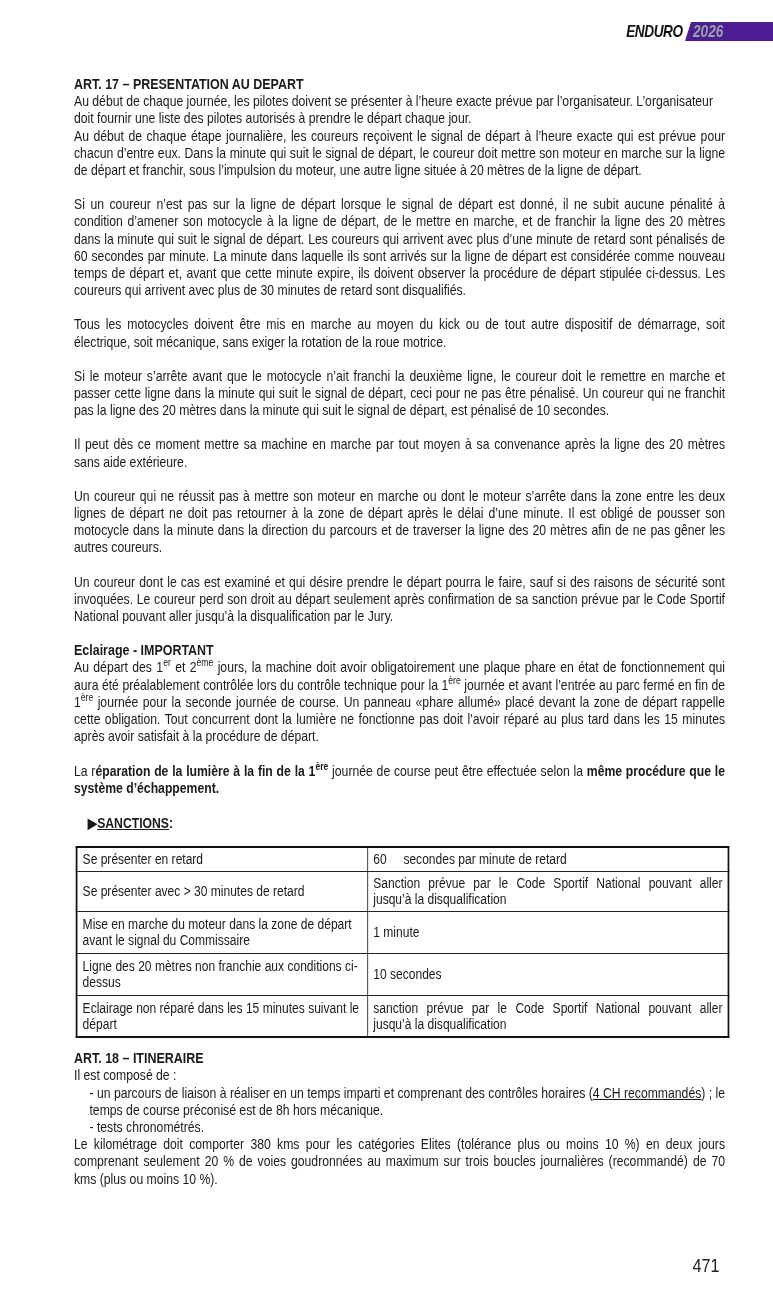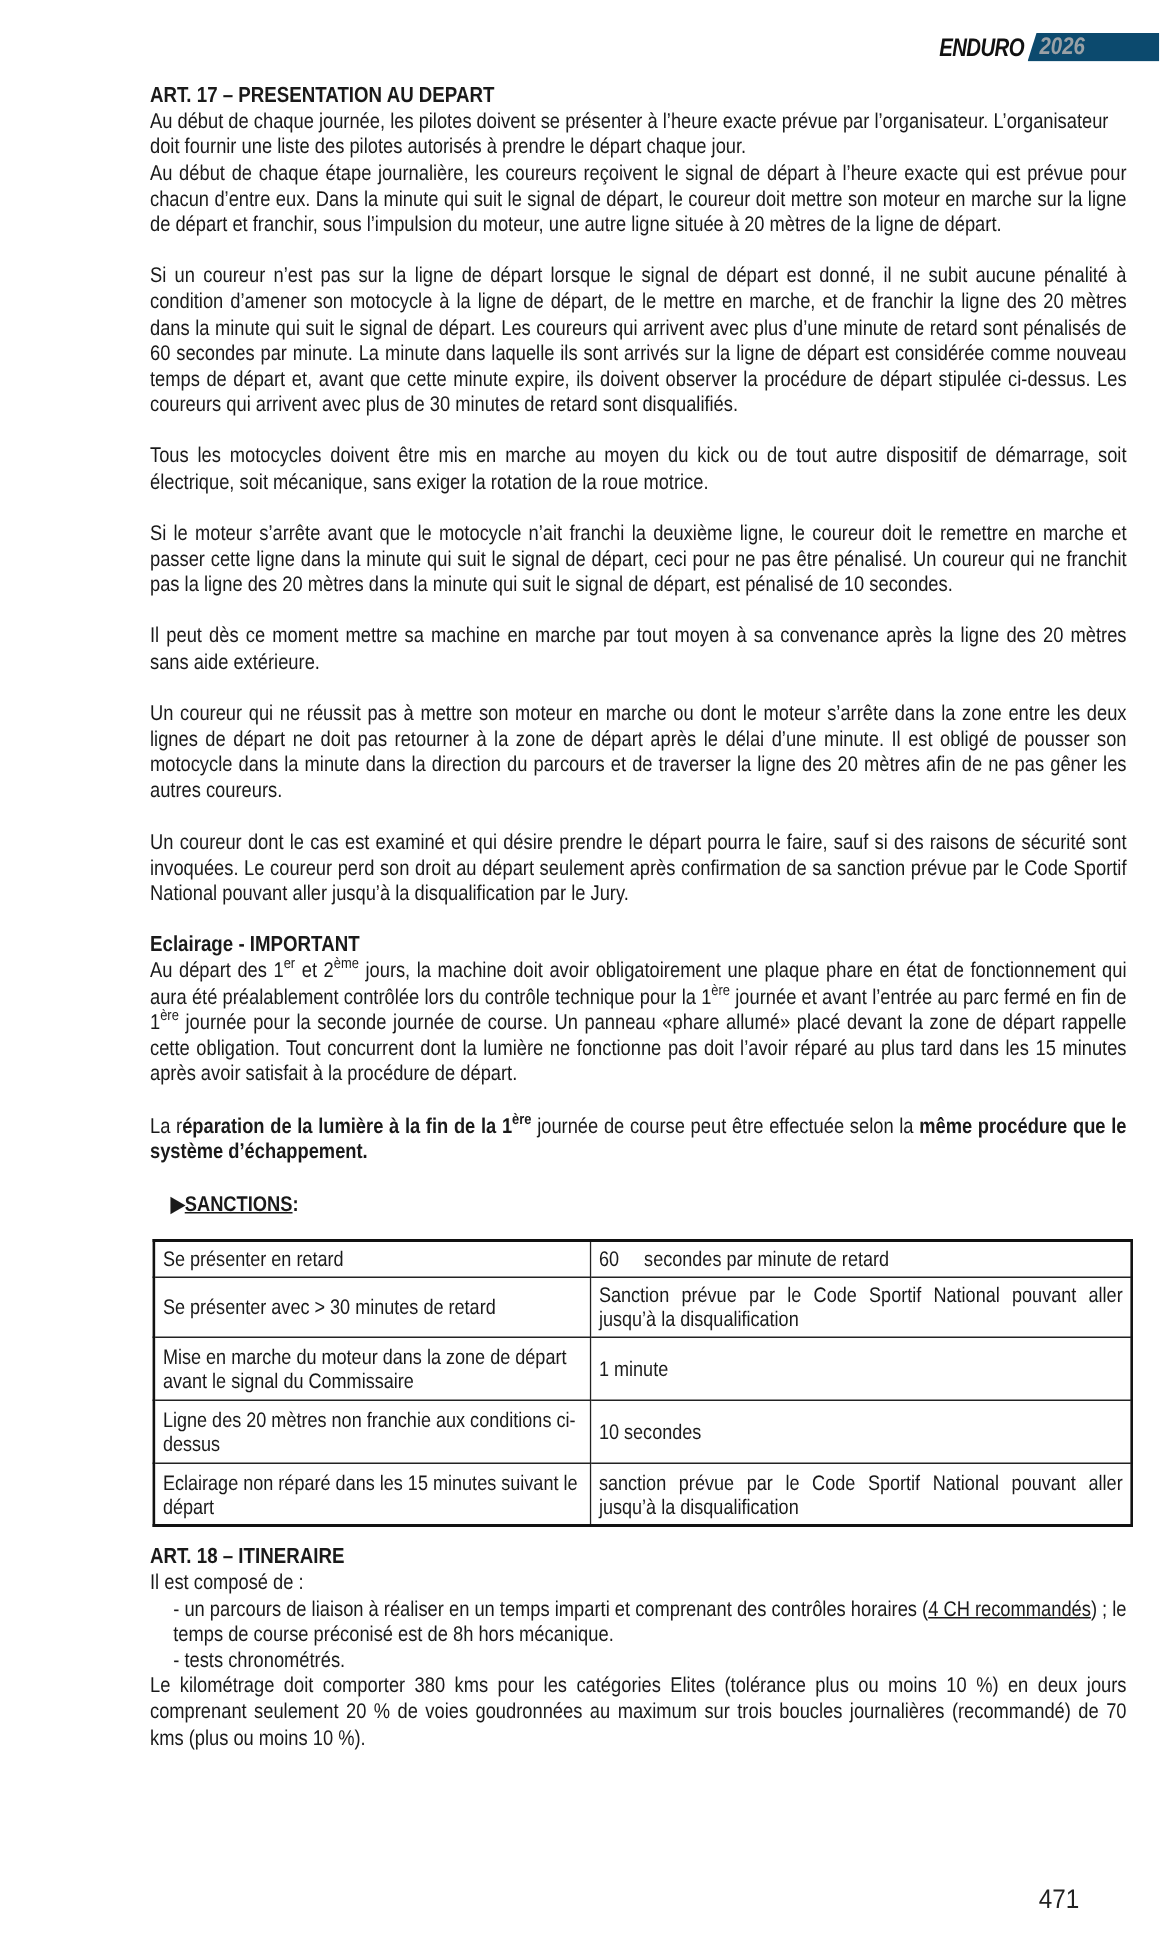--- a/index.html
+++ b/index.html
@@ -1,25 +1,25 @@
 <!DOCTYPE html>
 <html><head>
 <meta charset="utf-8">
 <style>
   html, body { margin: 0; padding: 0; background: #ffffff; }
   body { width: 773px; height: 1300px; position: relative; overflow: hidden;
          font-family: "Liberation Sans", sans-serif; color: #1a1a1a; }
   .header-brand { position: absolute; top: 22px; right: 0; height: 22px; display: flex; align-items: flex-start; }
   .brand-word { font-family: "Liberation Sans", sans-serif; font-weight: bold; font-style: italic;
                 font-size: 17px; letter-spacing: -0.5px; color: #111; transform: scaleX(0.8); transform-origin: right center; margin-right: 2px; }
-  .brand-bar { background: #0c4a6e; height: 19px; width: 88px; display: flex; align-items: center;
+  .brand-bar { background: #4c1d95; height: 19px; width: 88px; display: flex; align-items: center;
                clip-path: polygon(6px 0, 100% 0, 100% 100%, 0 100%); padding-left: 8px; box-sizing: border-box; }
   .brand-year { color: #9aa1a6; font-weight: bold; font-style: italic; font-size: 16px; transform: scaleX(0.85); transform-origin: left center; }
 
-  .page { position: absolute; left: 74px; top: 56px; width: 651px; font-size: 14.2px; line-height: 17.2px; margin-left: 26px; }
+  .page { position: absolute; left: 74px; top: 76px; width: 651px; font-size: 14.2px; line-height: 17.2px; }
   .condensed { transform: scaleX(0.86); transform-origin: left top; width: 757px; }
   h2 { font-size: 14.5px; font-weight: bold; margin: 0; line-height: 17.2px; }
   p { margin: 0; text-align: justify; }
   .gap { height: 17px; }
   sup { font-size: 10px; line-height: 0; vertical-align: 6px; }
   b { font-weight: bold; }
   .sanctions-title { margin: 18px 0 14px 16px; font-weight: bold; }
   .sanctions-title u { text-decoration: underline; }
 
   table.sanctions { border-collapse: collapse; width: 760px; border: 2px solid #111; margin-left: 2px; font-size: 14px; line-height: 16px; }

